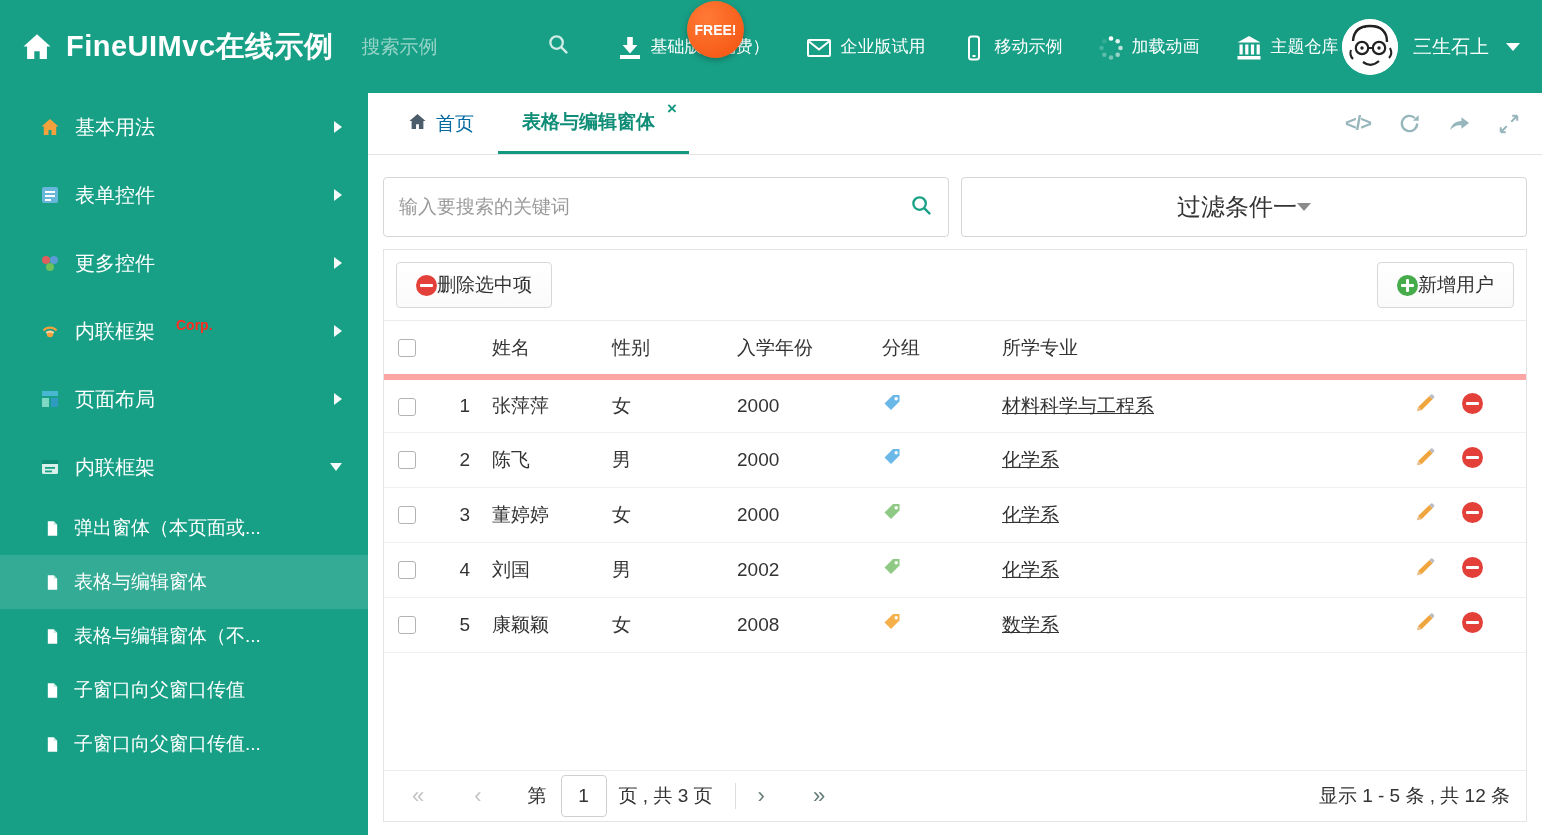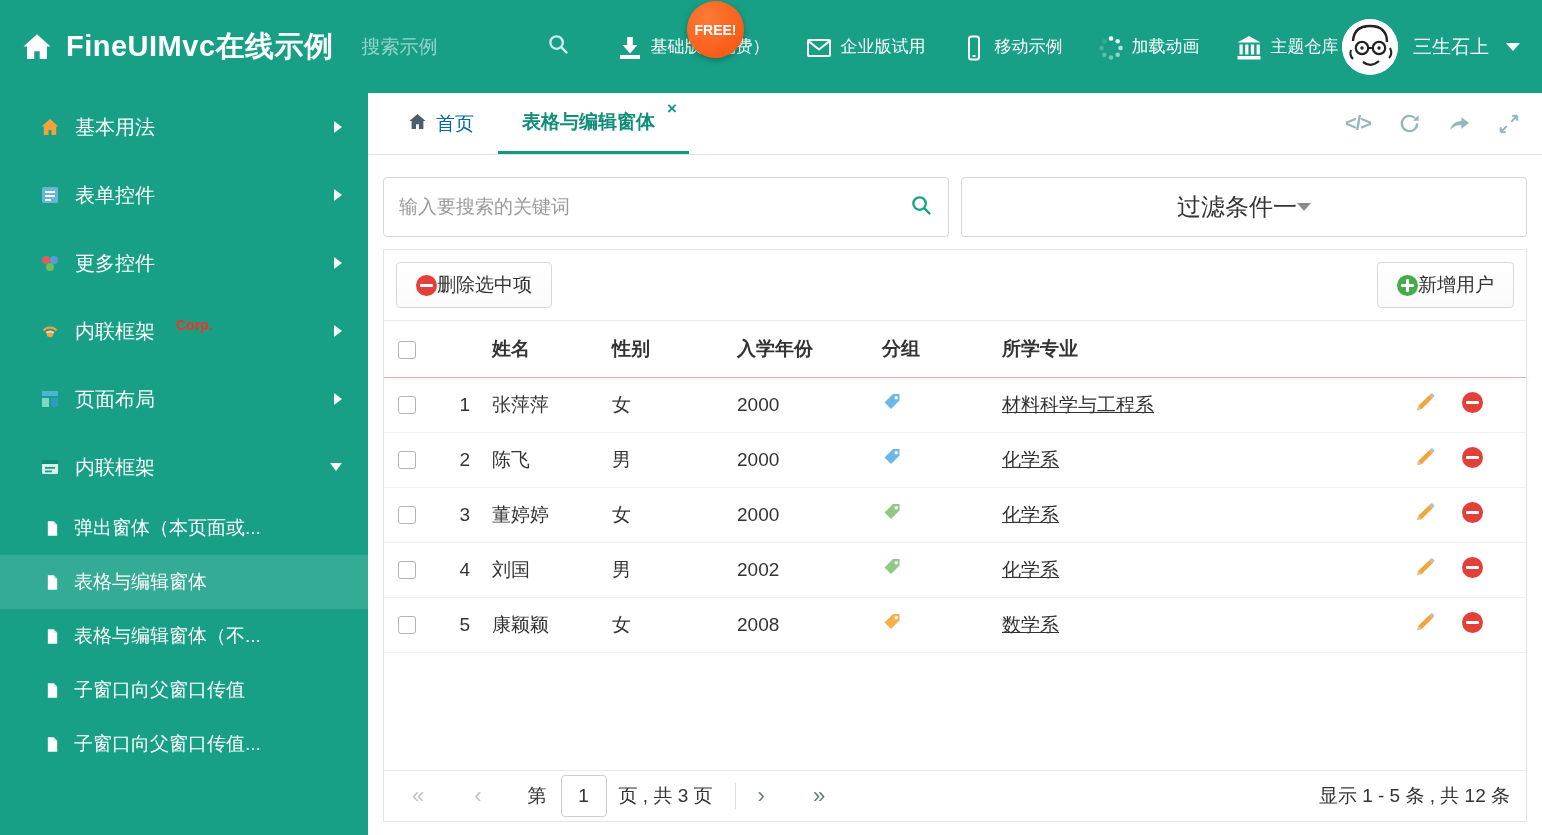--- a/index.html
+++ b/index.html
@@ -71,21 +71,21 @@
     background:linear-gradient(#fff,#fafafa);font-size:19px;color:#333;cursor:pointer}
   .btn-add{margin-left:auto}
   .ico-minus,.ico-plus{display:inline-block;width:21px;height:21px;border-radius:50%;position:relative;flex-shrink:0}
   .ico-minus{background:#e3403a}
   .ico-minus::after{content:"";position:absolute;left:4px;right:4px;top:9px;height:3px;background:#fff;border-radius:1px}
   .ico-plus{background:#46ac4b}
   .ico-plus::after{content:"";position:absolute;left:4px;right:4px;top:9px;height:3px;background:#fff;border-radius:1px}
   .ico-plus::before{content:"";position:absolute;top:4px;bottom:4px;left:9px;width:3px;background:#fff;border-radius:1px}
 
   table{width:100%;border-collapse:collapse;table-layout:fixed;font-size:19px;color:#333}
-  th{height:56px;text-align:left;font-weight:bold;border-bottom:1px solid #fca5a5}
+  th{height:56px;text-align:left;font-weight:normal;border-bottom:6px solid #fca5a5}
   td{height:55px;border-bottom:1px solid var(--row-border)}
   .c-cb{padding-left:14px;width:50px}
   .c-idx{width:58px;text-align:right;padding-right:22px}
   .cb{display:inline-block;width:18px;height:18px;border:1.5px solid #b3b3b3;border-radius:3px;background:#fff;cursor:pointer;vertical-align:middle}
   .major-link{color:#333;text-decoration:underline;cursor:pointer}
   .tagico{display:inline-flex}
   .tagico[data-tag="blue"]{color:#6ab8e8}
   .tagico[data-tag="green"]{color:#8fca85}
   .tagico[data-tag="orange"]{color:#f5b04c}
   .c-edit span,.c-del span{cursor:pointer}

